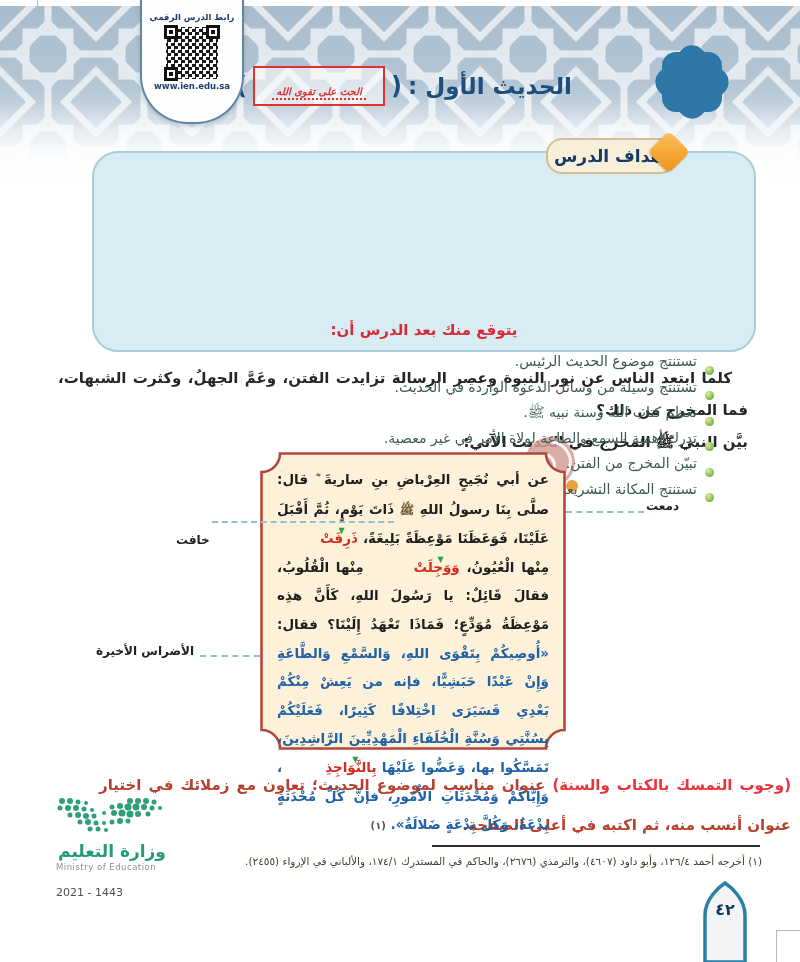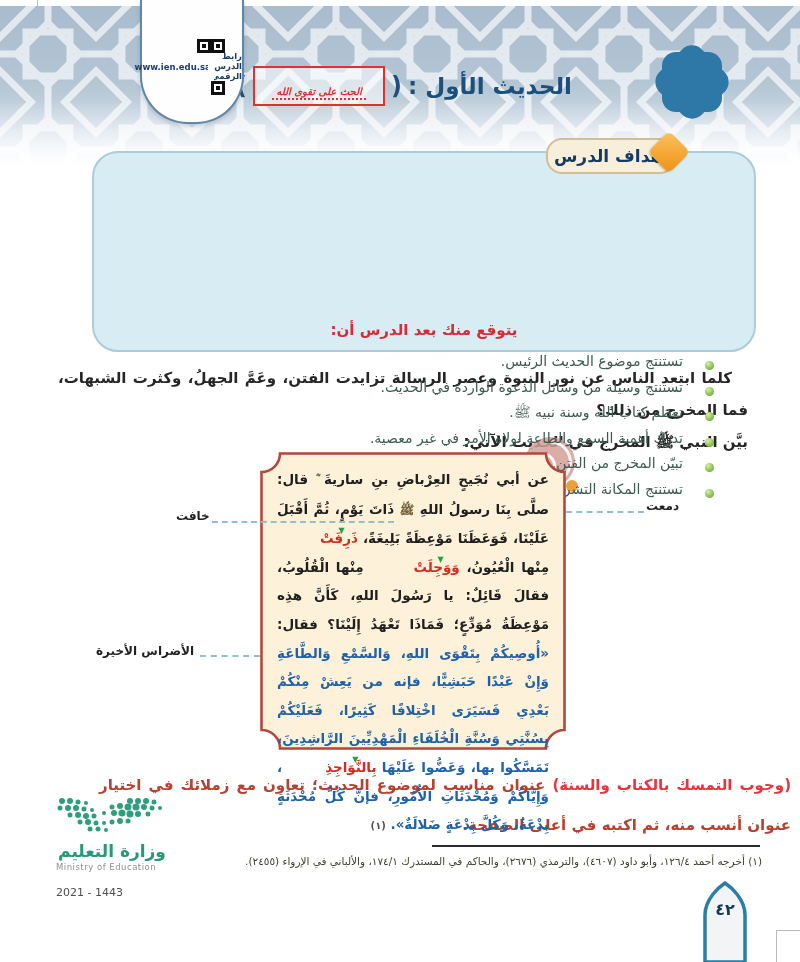--- a/index.html
+++ b/index.html
@@ -12,21 +12,21 @@
   .mark.br-h{top:930px;left:776px;width:24px;height:1px;}
   .mark.br-v{top:930px;left:776px;width:1px;height:32px;}
   
   .header{position:absolute;top:6px;left:0;width:800px;height:172px;
           background:linear-gradient(180deg,#a9bccd 0%,#b4c6d4 45%,#cdd9e4 70%,#f2f5f8 92%,#fff 100%);}
   .header svg{position:absolute;inset:0;}
   .header .fade{position:absolute;inset:0;background:linear-gradient(180deg,rgba(255,255,255,0) 55%,rgba(255,255,255,.9) 92%,#fff 100%);}
   
   .bookmark{position:absolute;top:0;left:140px;width:104px;height:124px;background:#fefefe;
             border:2px solid #5f87a5;border-top:none;border-radius:0 0 48px 48px;
-            box-shadow:0 2px 4px rgba(60,80,100,.25);display:flex;flex-direction:row;
+            box-shadow:0 2px 4px rgba(60,80,100,.25);display:flex;flex-direction:column;
             align-items:center;justify-content:flex-start;padding-top:12px;box-sizing:border-box;z-index:4;}
   .bookmark .qlabel{font-size:8.5px;font-weight:bold;color:#1d3c6e;margin-bottom:3px;}
   .qr{position:relative;width:56px;height:56px;background:
        repeating-conic-gradient(#1a1a1a 0 25%, #ffffff 0 50%);
        background-size:7px 7px;outline:3px solid #fff;outline-offset:-2px;}
   .finder{position:absolute;width:14px;height:14px;background:#fff;border:3px solid #111;box-sizing:border-box;}
   .finder::after{content:"";position:absolute;inset:2px;background:#111;}
   .finder.f1{top:0;left:0;} .finder.f2{top:0;right:0;} .finder.f3{bottom:0;left:0;}
   .bookmark .qurl{font-size:8.5px;font-weight:bold;color:#1d3c6e;}
   
@@ -46,21 +46,21 @@
            border:2px solid #abccd8;border-radius:26px;box-sizing:border-box;z-index:2;}
   .obj-tab{position:absolute;top:138px;left:546px;width:126px;height:32px;background:#f8efda;
            border:2px solid #cfbe98;border-radius:16px;display:flex;align-items:center;justify-content:center;
            font-size:17px;font-weight:bold;color:#173a63;z-index:3;}
   .diamond{position:absolute;top:137px;left:654px;width:30px;height:30px;border-radius:6px;
            background:linear-gradient(135deg,#fcc25c,#ee9116);transform:rotate(45deg);
            box-shadow:0 1px 2px rgba(0,0,0,.3);z-index:4;}
   .obj-head{position:absolute;top:168px;left:0;width:100%;text-align:center;
             font-size:15px;font-weight:bold;color:#d92b35;}
   .obj-list{position:absolute;top:196px;right:40px;left:30px;list-style:none;margin:0;padding:0;}
-  .obj-list li{display:flex;align-items:center;gap:22px;font-size:14px;color:#3c5a50;
+  .obj-list li{display:flex;align-items:flex-end;gap:8px;font-size:14px;color:#3c5a50;
                line-height:25.5px;font-weight:500;}
   .bullet{flex:0 0 auto;width:9px;height:9px;border-radius:50%;margin-top:8px;
           background:radial-gradient(circle at 35% 30%,#d8ef9d,#7ab648 70%,#578a2e);}
   
   .lead{position:absolute;top:362px;left:58px;width:690px;font-size:15px;font-weight:bold;
         color:#262626;line-height:32px;text-align:justify;}
   .lead .l1{text-indent:16px;margin:0;}
   .lead .l2{margin:0;}
   
   .ornament{position:absolute;top:428px;left:492px;width:96px;height:100px;z-index:1;}
@@ -72,21 +72,21 @@
   .seg.red{color:#d62b1f;}
   .seg.seal{color:#6b5a33;font-size:12px;}
   .seg.fref{color:#555;font-size:10px;font-weight:bold;}
   .marked{position:relative;margin-left:43px;}
   .marked::before{content:"▼";position:absolute;top:-13px;right:35%;font-size:8px;color:#27a244;}
   
   .ann{position:absolute;font-size:12px;font-weight:bold;color:#222;z-index:6;white-space:nowrap;}
   .ann-line{position:absolute;border-top:2px dashed #90c0cb;height:0;z-index:6;}
   .a-damaat{top:499px;left:646px;}
   .l-damaat{top:511px;left:566px;width:78px;}
-  .a-khafat{top:509px;left:176px;}
+  .a-khafat{top:533px;left:176px;}
   .l-khafat{top:521px;left:212px;width:182px;}
   .a-adras{top:644px;left:96px;}
   .l-adras{top:655px;left:200px;width:60px;}
   
   .activity{position:absolute;top:750px;left:58px;width:692px;font-size:15px;font-weight:bold;
             line-height:40px;text-align:justify;color:#b8402e;margin-left:41px;}
   .activity .hl{color:#e8343a;}
   
   .footrule{position:absolute;top:845px;left:432px;width:328px;height:1.5px;background:#2c2c2c;}
   .footnote{position:absolute;top:852px;left:168px;width:594px;font-size:10.5px;color:#3f3f2f;

